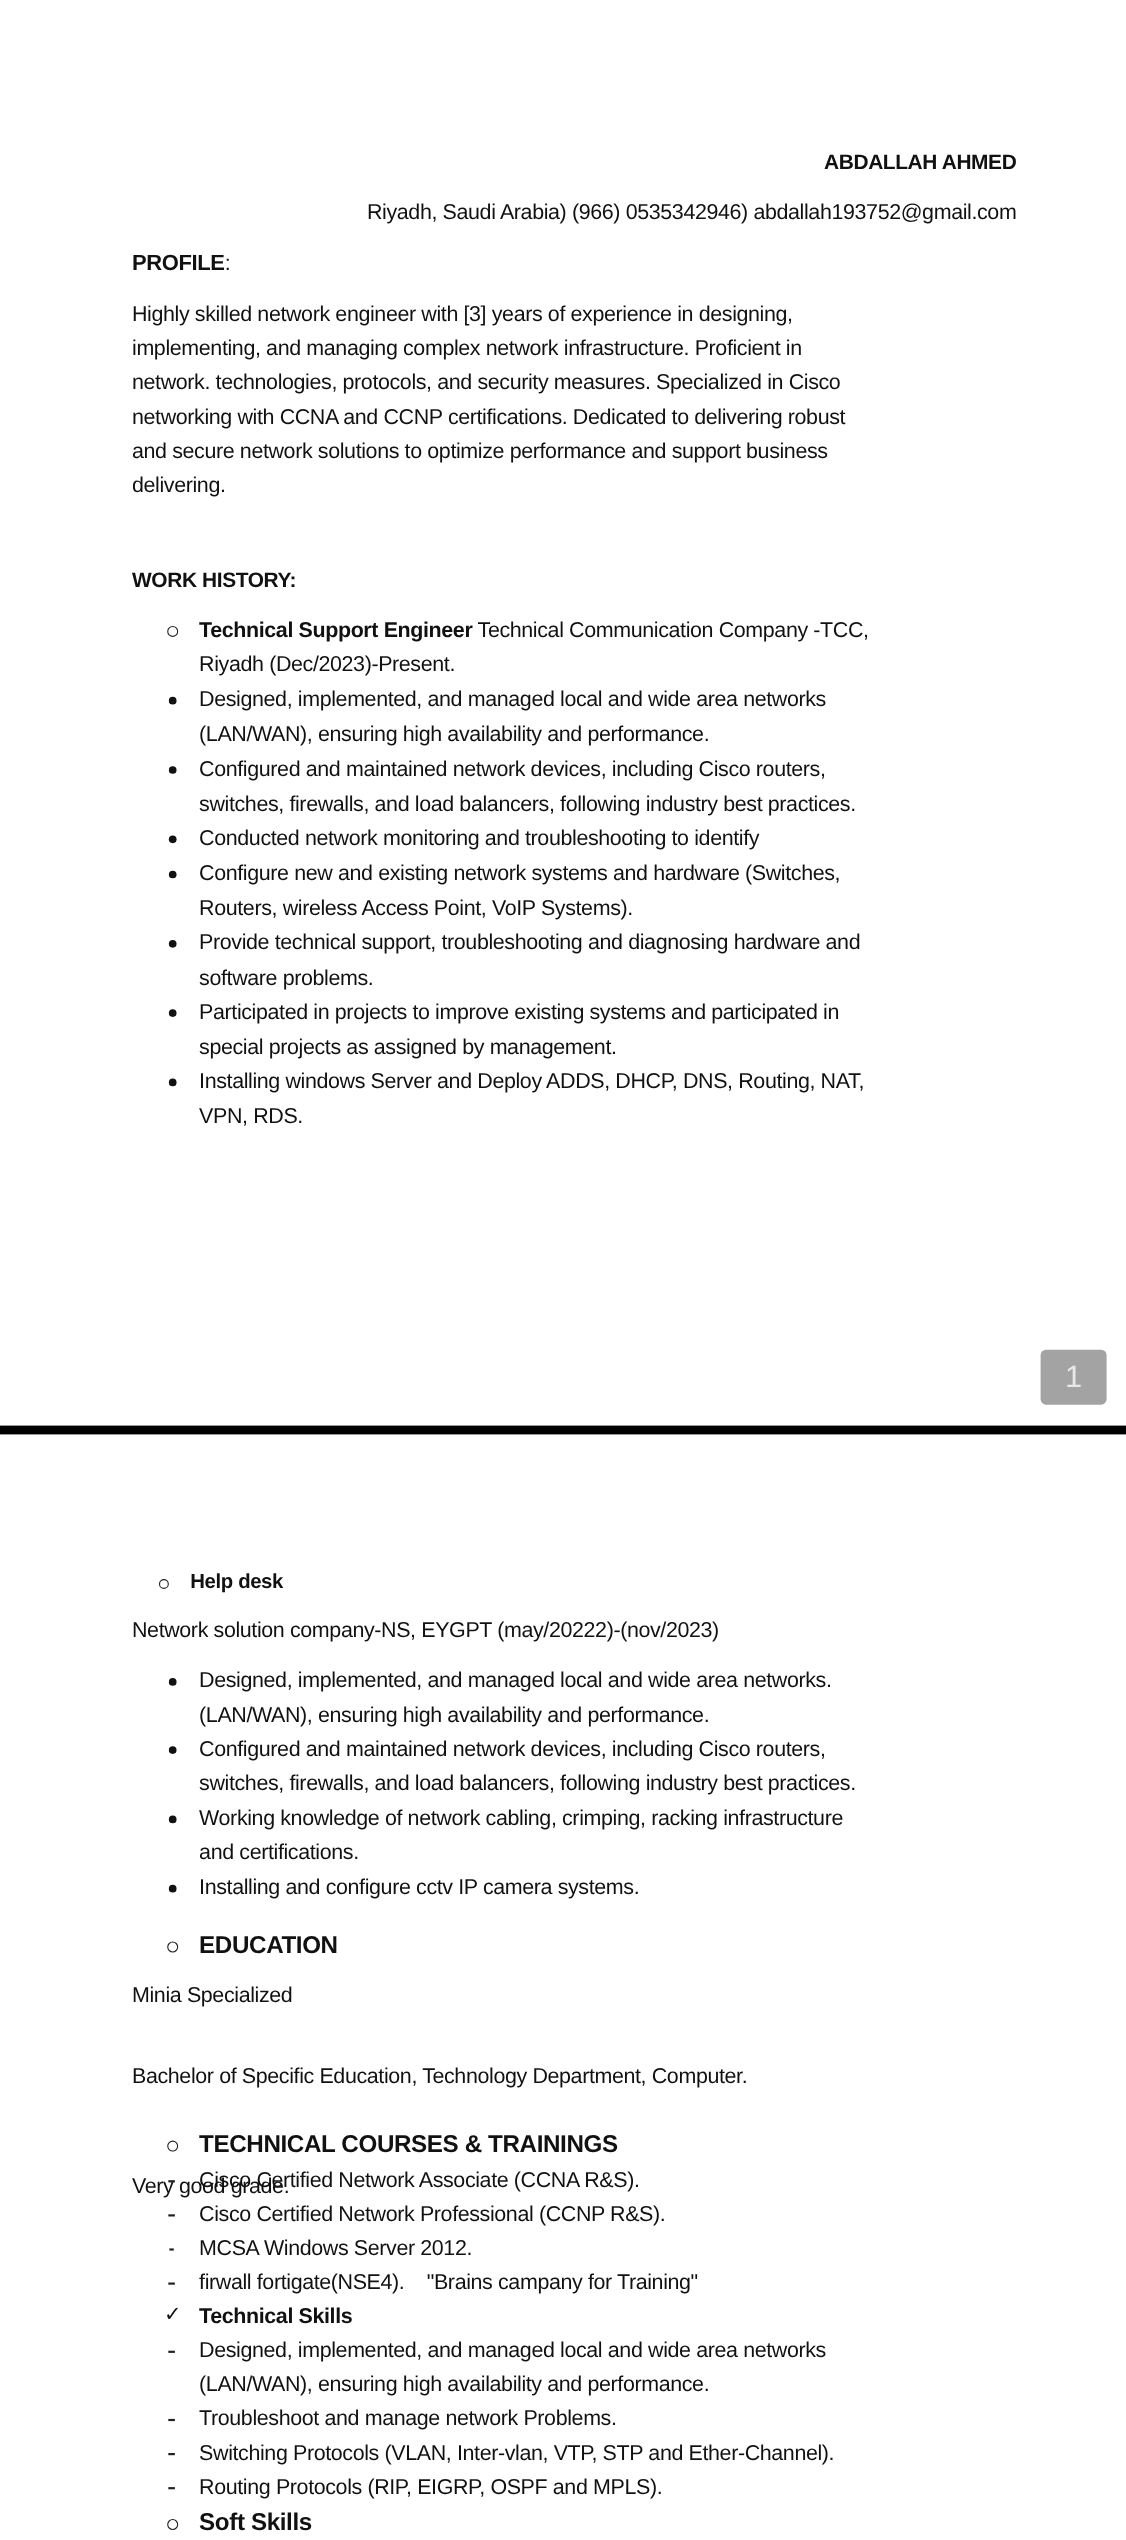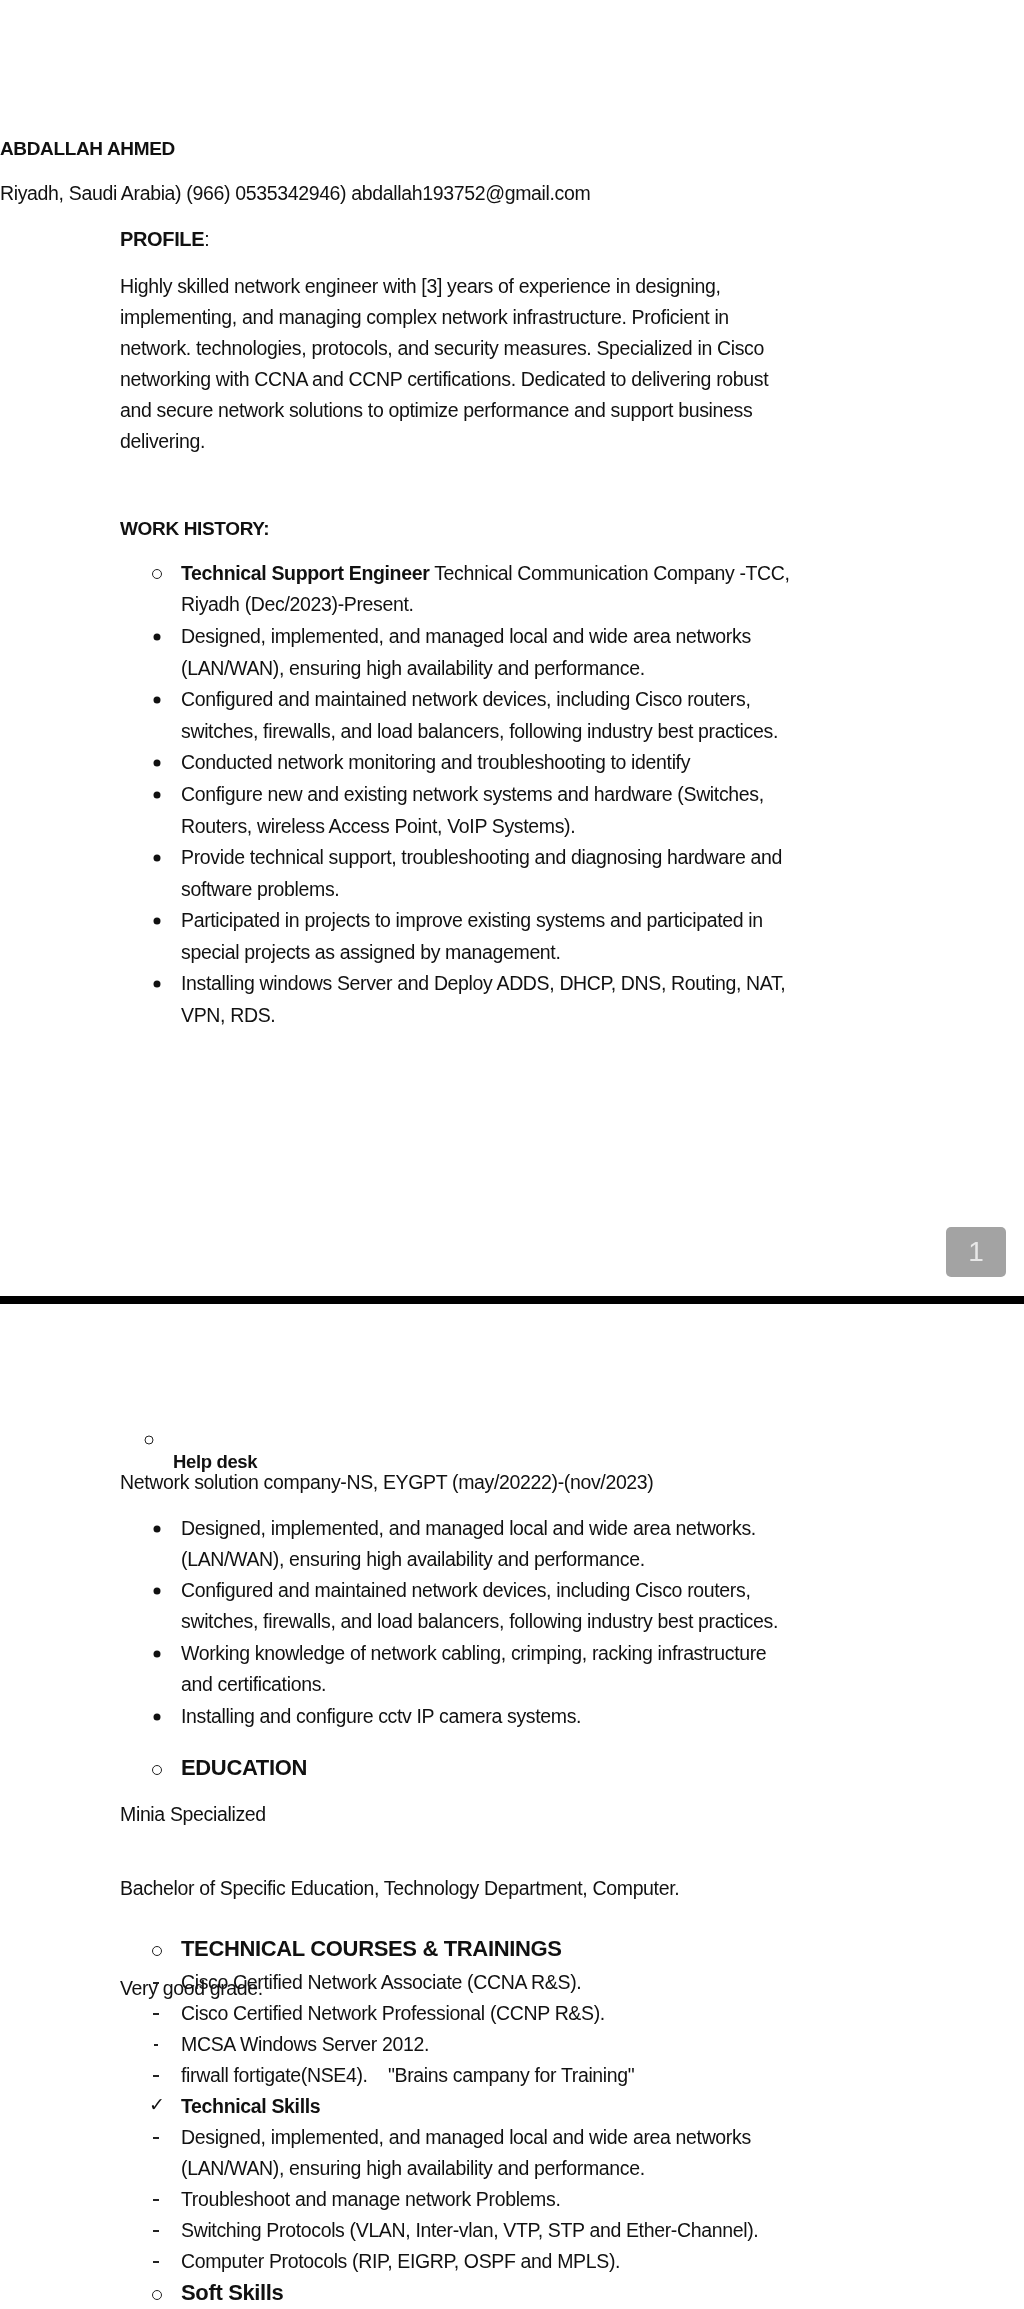--- a/index.html
+++ b/index.html
@@ -2,21 +2,21 @@
 <html><head>
 <meta charset="utf-8">
 <style>
   html, body { margin: 0; padding: 0; background: #ffffff; }
   body { width: 1024px; height: 2309px; position: relative; overflow: hidden;
          font-family: "Liberation Sans", sans-serif; color: #111; }
   .ln { position: absolute; white-space: nowrap; font-size: 19.5px; line-height: 24px; transform: translateY(-50%); letter-spacing: -0.35px; }
   .b { font-weight: bold; }
   .h { font-size: 20px; font-weight: bold; }
   .h2 { font-size: 22px; font-weight: bold; }
-  .center { left: 0; width: 924px; text-align: left; }
+  .center { left: 0; width: 924px; text-align: right; }
   .mk { position: absolute; transform: translate(-50%,-50%); font-size: 19px; line-height: 20px; }
   .dot { position: absolute; width: 7px; height: 7px; border-radius: 50%; background: #111; transform: translate(-50%,-50%); }
   .circ { position: absolute; width: 10px; height: 10px; border-radius: 50%; border: 1.4px solid #222; box-sizing: border-box; transform: translate(-50%,-50%); }
   .circ.sm { width: 9px; height: 9px; }
   .dash { position: absolute; width: 6px; height: 2px; background: #222; transform: translate(-50%,-50%); }
   .page-num { position: absolute; left: 946px; top: 1227px; width: 60px; height: 50px; background: #a3a3a3; border-radius: 5px;
               color: #e8e8e8; font-size: 28px; line-height: 50px; text-align: center; }
   .page-break { position: absolute; left: 0; top: 1296px; width: 1024px; height: 8px; background: #000; }
 </style>
 </head>
@@ -69,21 +69,21 @@
   <span class="dot" style="left:157px;top:984px;"></span>
   <div class="ln" style="left:181px;top:983px;">Installing windows Server and Deploy ADDS, DHCP, DNS, Routing, NAT,</div>
   <div class="ln" style="left:181px;top:1015px;">VPN, RDS.</div>
 </div>
 
 <div class="page-num">1</div>
 <div class="page-break"></div>
 
 <div>
   <span class="circ sm" style="left:149px;top:1440px;"></span>
-  <div class="ln b" style="left:173px;top:1438px;font-size:18.5px;margin-top:24px;">Help desk</div>
+  <div class="ln b" style="left:173px;top:1438px;font-size:18.5px;">Help desk</div>
   <div class="ln" style="left:120px;top:1482px;">Network solution company-NS, EYGPT (may/20222)-(nov/2023)</div>
 
   <span class="dot" style="left:157px;top:1529px;"></span>
   <div class="ln" style="left:181px;top:1528px;">Designed, implemented, and managed local and wide area networks.</div>
   <div class="ln" style="left:181px;top:1559px;">(LAN/WAN), ensuring high availability and performance.</div>
 
   <span class="dot" style="left:157px;top:1591px;"></span>
   <div class="ln" style="left:181px;top:1590px;">Configured and maintained network devices, including Cisco routers,</div>
   <div class="ln" style="left:181px;top:1621px;">switches, firewalls, and load balancers, following industry best practices.</div>
 
@@ -125,19 +125,19 @@
   <div class="ln" style="left:181px;top:2137px;">Designed, implemented, and managed local and wide area networks</div>
   <div class="ln" style="left:181px;top:2168px;">(LAN/WAN), ensuring high availability and performance.</div>
 
   <span class="dash" style="left:156px;top:2200px;"></span>
   <div class="ln" style="left:181px;top:2199px;">Troubleshoot and manage network Problems.</div>
 
   <span class="dash" style="left:156px;top:2231px;"></span>
   <div class="ln" style="left:181px;top:2230px;">Switching Protocols (VLAN, Inter-vlan, VTP, STP and Ether-Channel).</div>
 
   <span class="dash" style="left:156px;top:2262px;"></span>
-  <div class="ln" style="left:181px;top:2261px;">Computer Protocols (RIP, EIGRP, OSPF and MPLS).</div>
+  <div class="ln" style="left:181px;top:2261px;">Routing Protocols (RIP, EIGRP, OSPF and MPLS).</div>
 </div>
 
 <div>
   <span class="circ" style="left:157px;top:2295px;"></span>
   <div class="ln h2" style="left:181px;top:2293px;">Soft Skills</div>
 </div>
 
 </body></html>

